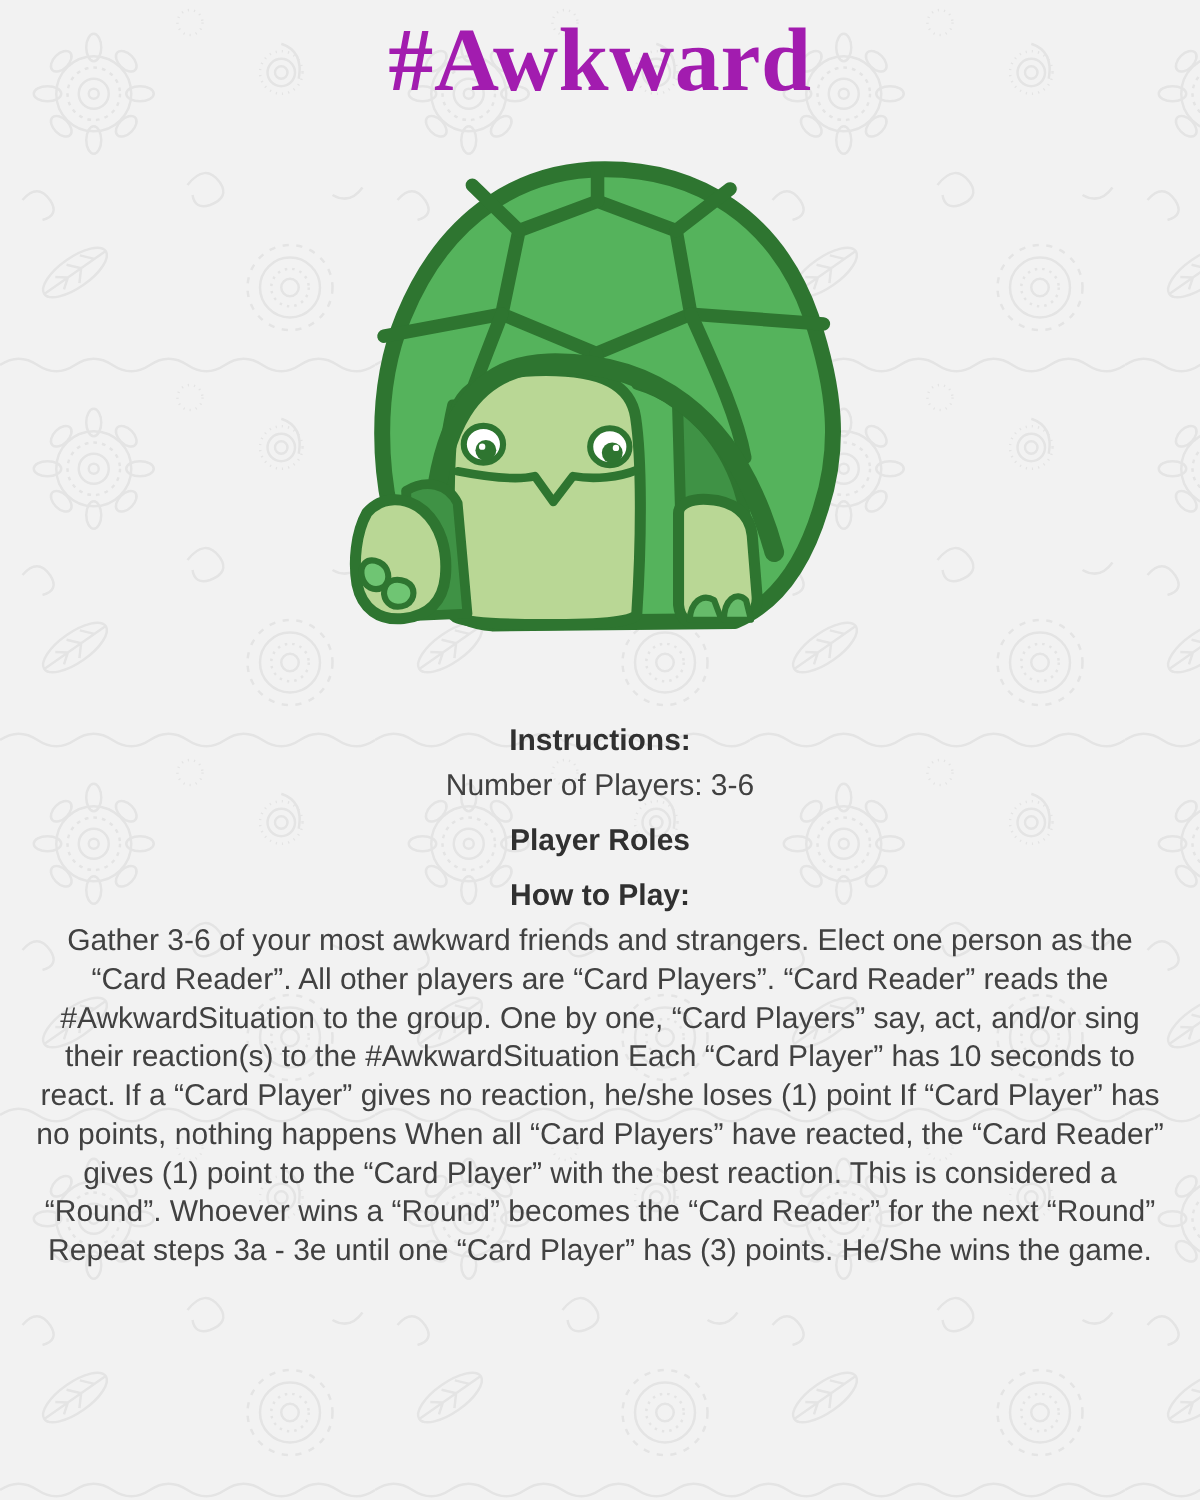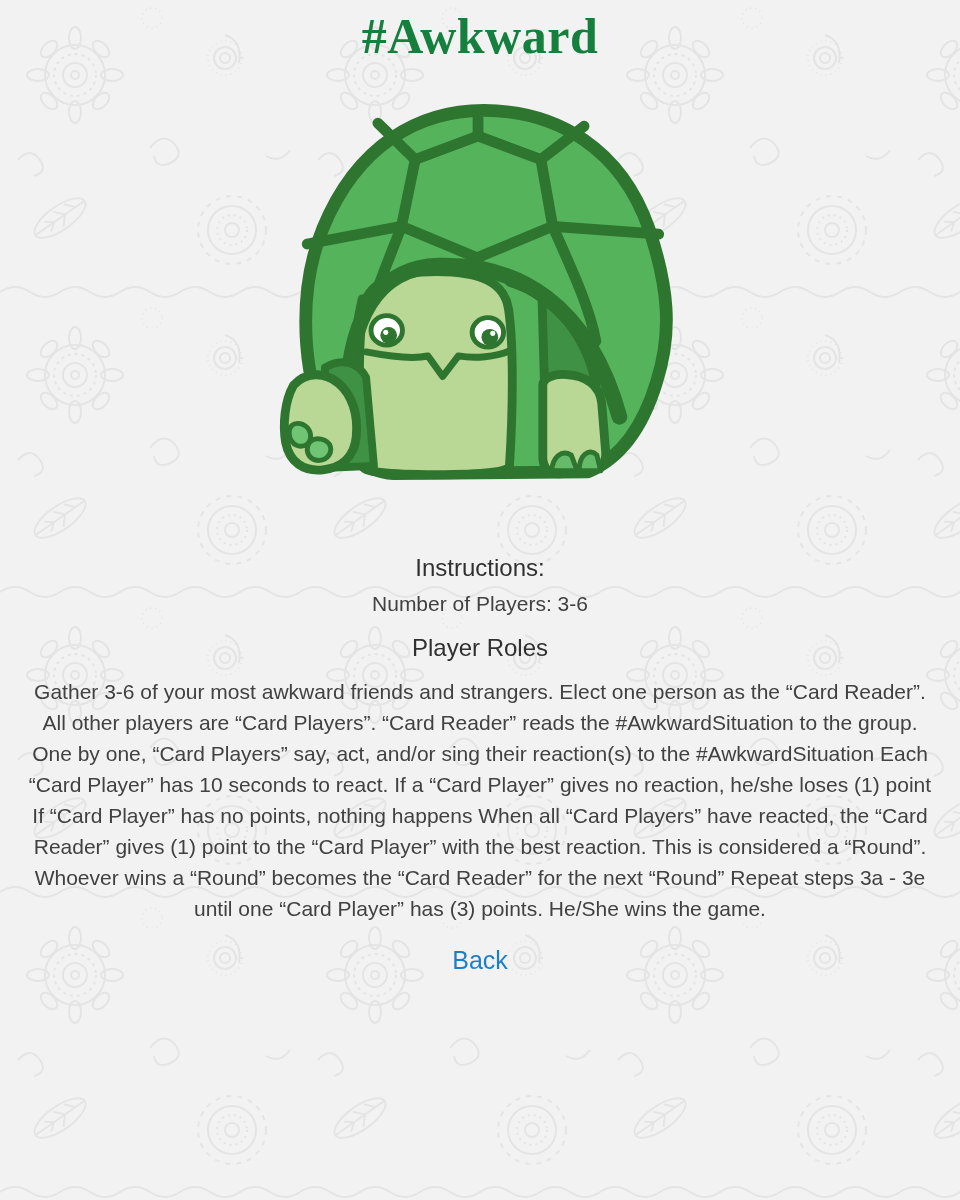--- a/index.html
+++ b/index.html
@@ -8,38 +8,38 @@
     background:#f2f2f2;
     font-family:"Liberation Sans", sans-serif;
     -webkit-font-smoothing:antialiased;
   }
   .page{position:relative;width:960px;height:1200px;overflow:hidden;}
   .bg-layer{position:absolute;left:0;top:0;width:960px;height:1200px;}
   .content{position:relative;z-index:1;text-align:center;color:#414141;}
   .title{
     font-family:"Liberation Serif", serif;
     font-weight:700;
-    font-size:50px;
+    font-size:72px;
     line-height:1.12;
     margin:8px 0 12px 0;
-    color:#15803d;
+    color:#a21caf;
     letter-spacing:0.5px;
   }
   .turtle-wrap{margin:26px auto 0;width:432px;height:414px;}
   .sec{margin-top:13px;}
   .sec.first{margin-top:48px;}
   .sec h2{
     font-size:24px;
-    font-weight:400;
+    font-weight:700;
     color:#303030;
     margin:0 0 5px 0;
     line-height:31px;
   }
   .sec p{
-    font-size:21px;
+    font-size:24px;
     line-height:31px;
     margin:0 auto;
     width:912px;
     color:#414141;
   }
   .back-row{margin-top:22px;}
   a.back{
     color:#1c7fc8;
     font-size:25px;
     text-decoration:none;
@@ -163,21 +163,19 @@
     <div class="sec first">
       <h2>Instructions:</h2>
       <p>Number of Players: 3-6</p>
     </div>
 
     <div class="sec">
       <h2>Player Roles</h2>
     </div>
 
     <div class="sec">
+      <h2>How to Play:</h2>
       <p>Gather 3-6 of your most awkward friends and strangers. Elect one person as the “Card Reader”. All other players are “Card Players”. “Card Reader” reads the #AwkwardSituation to the group. One by one, “Card Players” say, act, and/or sing their reaction(s) to the #AwkwardSituation Each “Card Player” has 10 seconds to react. If a “Card Player” gives no reaction, he/she loses (1) point If “Card Player” has no points, nothing happens When all “Card Players” have reacted, the “Card Reader” gives (1) point to the “Card Player” with the best reaction. This is considered a “Round”. Whoever wins a “Round” becomes the “Card Reader” for the next “Round” Repeat steps 3a - 3e until one “Card Player” has (3) points. He/She wins the game.</p>
     </div>
 
-    <div class="back-row">
-      <a class="back" href="#">Back</a>
-    </div>
 
   </div>
 </div>
 
 </body></html>

